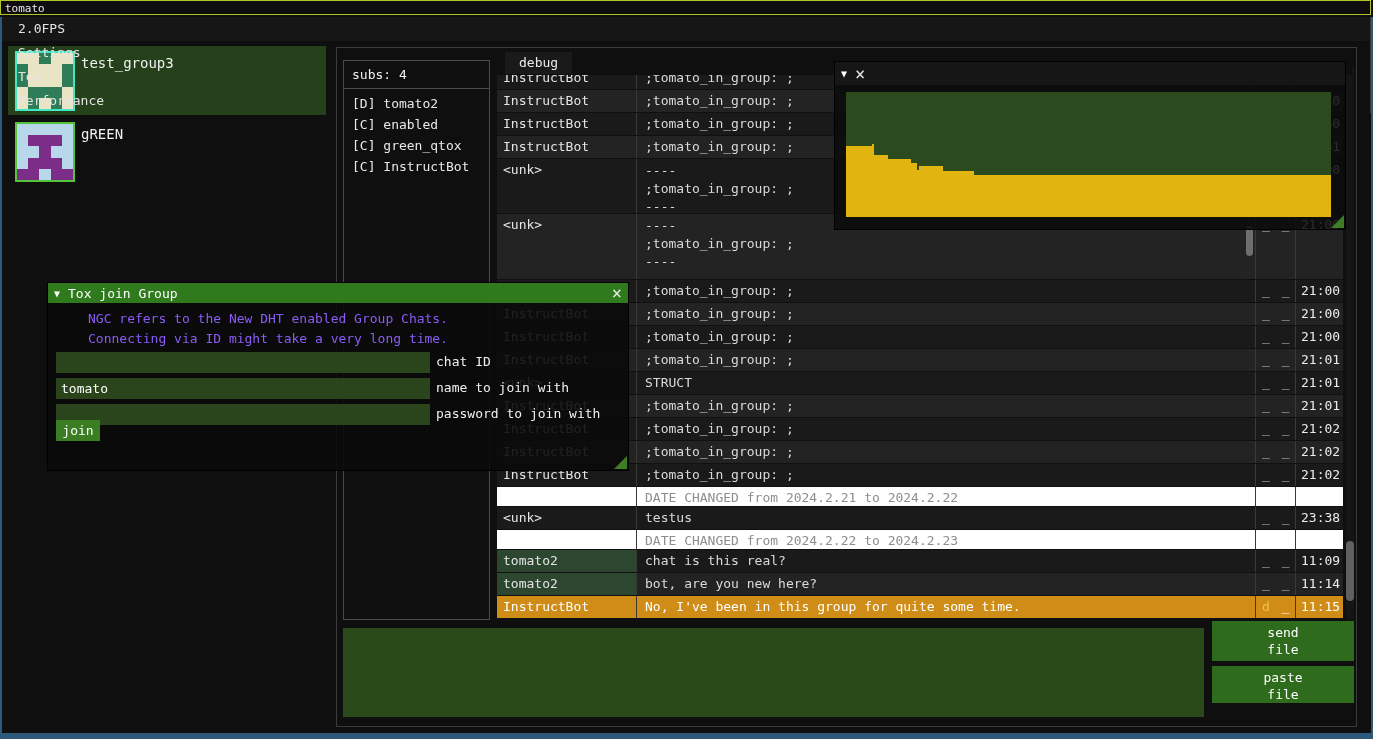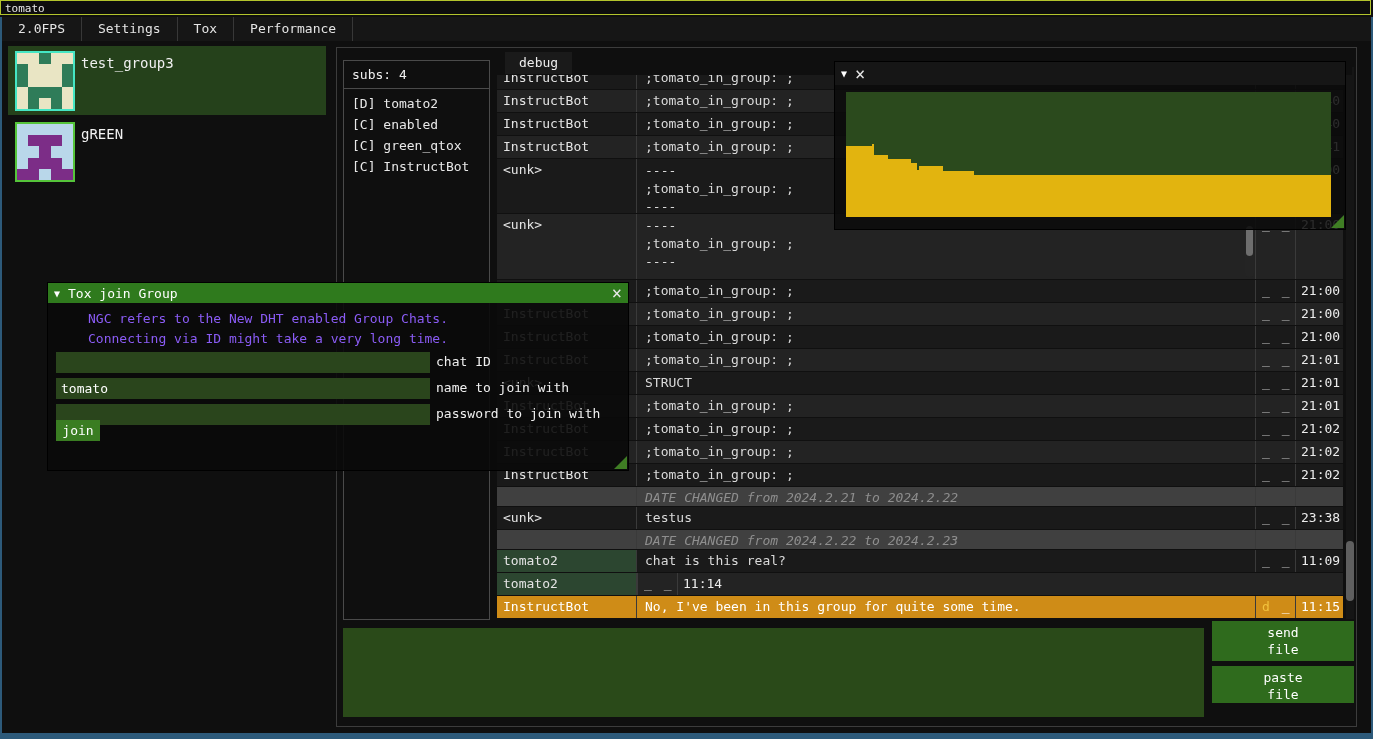--- a/index.html
+++ b/index.html
@@ -9,41 +9,41 @@
     font-size:13px;
   }
   
   .frame-left,.frame-right{position:absolute;top:17px;bottom:0;width:2px;background:#2d5a7a;z-index:50;}
   .frame-left{left:0;} .frame-right{right:0;}
   .frame-bottom{position:absolute;left:0;right:0;bottom:0;height:6px;background:#2d5a7a;z-index:50;}
   
   .titlebar{position:absolute;left:0;top:0;width:1371px;height:15px;border:1px solid #b3c42c;
     background:#0d0d0d;font-size:11px;line-height:15px;padding-left:4px;box-sizing:border-box;color:#e8e8e8;z-index:60;}
   
-  .menubar{position:absolute;left:2px;top:17px;right:2px;height:24px;background:#161616;display:flex;align-items:stretch;z-index:5;}
+  .menubar{position:absolute;left:2px;top:17px;right:2px;height:24px;background:#161616;display:flex;align-items:stretch;z-index:5;flex-direction:column;}
   .menu-item{padding:0 16px;line-height:24px;color:#e4e4e4;border-right:1px solid #383838;cursor:default;}
   
   .group-row{position:absolute;left:8px;width:318px;height:69px;}
   .group-row.selected{background:#25411b;}
   .group-avatar{position:absolute;left:7px;top:5px;width:56px;height:56px;display:grid;
     grid-template-columns:repeat(5,1fr);grid-template-rows:repeat(5,1fr);box-sizing:content-box;}
   .group-label{position:absolute;left:73px;top:9px;font-size:14px;color:#f0f0f0;}
   
   .chat-panel{position:absolute;left:336px;top:47px;width:1021px;height:680px;border:1px solid #3c3c3c;background:#0f0f0f;box-sizing:border-box;}
   .subs-panel{position:absolute;left:6px;top:12px;width:147px;height:560px;border:1px solid #4a4a4a;background:#0f0f0f;box-sizing:border-box;}
   .subs-title{padding:6px 0 4px 8px;color:#f0f0f0;}
   .subs-sep{height:1px;background:#4a4a4a;margin:2px 0 4px 0;}
   .sub-item{padding:1px 0 1px 8px;line-height:19px;color:#e8e8e8;white-space:pre;}
   .tabbar{position:absolute;left:160px;top:4px;right:4px;height:23px;background:#0f0f0f;z-index:3;}
   .tab{display:inline-block;margin-left:8px;padding:3px 14px 4px 14px;background:#1a1a1a;color:#ececec;}
   
   .msg-table{position:absolute;left:160px;top:19px;width:846px;height:552px;overflow:hidden;}
   .chat-row{display:flex;width:846px;box-sizing:border-box;}
   .row-dark{background:#1a1a1a;} .row-light{background:#232323;}
-  .row-system{background:#404040;font-style:italic;}
+  .row-system{background:#ffffff;}
   .row-highlight{background:#cf8c17;}
   .cell{box-sizing:border-box;overflow:hidden;white-space:pre;}
   .cell-sender{width:140px;padding:3px 4px 0 6px;border-right:1px solid #3a3a3a;color:#e4e4e4;}
   .cell-msg{width:618px;padding:3px 4px 0 8px;color:#dadada;position:relative;}
   .cell-status{width:40px;padding:3px 0 0 6px;border-left:1px solid #3a3a3a;color:#c0c0c0;letter-spacing:2px;}
   .cell-time{width:48px;padding:3px 0 0 5px;border-left:1px solid #3a3a3a;color:#ececec;}
   .row-system .cell-msg{color:#8e8e8e;}
   .sender-green{background:#2c4630;}
   .row-highlight .cell-sender,.row-highlight .cell-msg,.row-highlight .cell-time{color:#ffffff;}
   .row-highlight .cell-status{color:#ffffff;}
@@ -273,20 +273,21 @@
           <div class="cell cell-time"></div>
         </div>
         <div class="chat-row row-dark" style="height: 23px; border-bottom: 1px solid rgb(16, 16, 16);">
           <div class="cell cell-sender sender-green">tomato2</div>
           <div class="cell cell-msg">chat is this real?</div>
           <div class="cell cell-status"><span>_ </span><span>_ </span></div>
           <div class="cell cell-time">11:09</div>
         </div>
         <div class="chat-row row-light" style="height: 23px; border-bottom: 1px solid rgb(16, 16, 16);">
           <div class="cell cell-sender sender-green">tomato2</div>
+          <div class="cell cell-msg">bot, are you new here?</div>
           <div class="cell cell-status"><span>_ </span><span>_ </span></div>
           <div class="cell cell-time">11:14</div>
         </div>
         <div class="chat-row row-highlight" style="height: 23px; border-bottom: 1px solid rgb(16, 16, 16);">
           <div class="cell cell-sender">InstructBot</div>
           <div class="cell cell-msg">No, I've been in this group for quite some time.</div>
           <div class="cell cell-status"><span class="mark-d">d </span><span>_ </span></div>
           <div class="cell cell-time">11:15</div>
         </div>
       </div>

